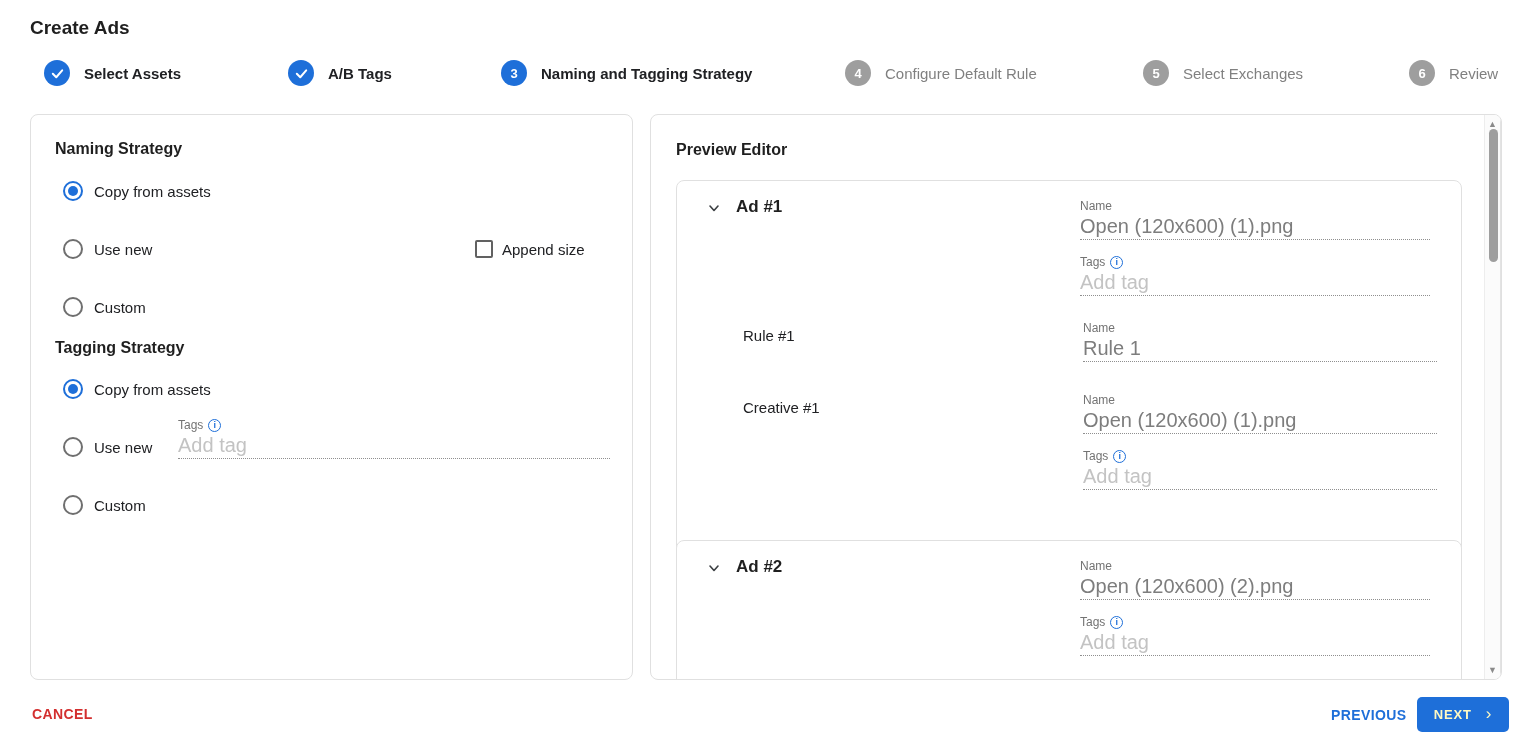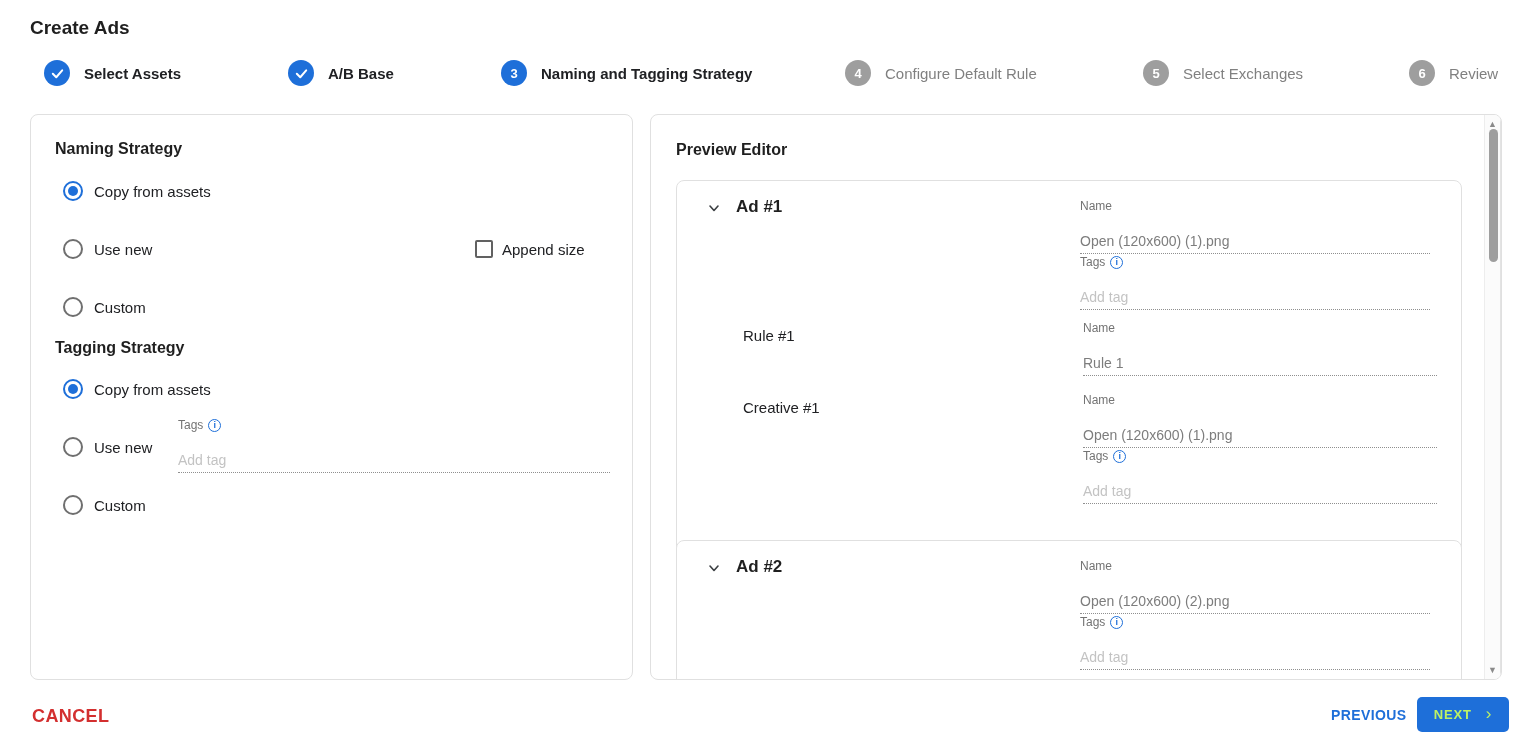--- a/index.html
+++ b/index.html
@@ -33,42 +33,42 @@
   .radio { width:20px; height:20px; border-radius:50%; border:2px solid #6f6f6f; position:relative; flex:0 0 20px; background:#fff; }
   .radio.checked { border-color:#1e6fd9; }
   .radio.checked::after { content:""; position:absolute; left:3px; top:3px; width:10px; height:10px; border-radius:50%; background:#1e6fd9; }
   .radio-label { font-size:15px; color:#202124; }
   .checkbox-row { position:absolute; display:flex; align-items:flex-end; gap:9px; cursor:pointer; }
   .checkbox { width:18px; height:18px; border:2px solid #616161; border-radius:2px; background:#fff; flex:0 0 18px; }
 
   
   .field { position:absolute; }
   .field-label { font-size:12px; color:#737373; line-height:14px; display:flex; align-items:center; gap:5px; }
-  .field input { display:block; width:100%; margin-top:17px; border:none; border-bottom:1px dotted #8f8f8f; background:transparent; font-family:"Liberation Sans",sans-serif; font-size:14px; height:24px; color:#7d7d7d; outline:none; padding:0 0 2px 0; }
+  .field input { display:block; width:100%; margin-top:3px; border:none; border-bottom:1px dotted #8f8f8f; background:transparent; font-family:"Liberation Sans",sans-serif; font-size:20px; height:24px; color:#7d7d7d; outline:none; padding:0 0 2px 0; }
   .field input::placeholder { color:#c3c3c3; }
   .info-icon { width:13px; height:13px; border-radius:50%; border:1px solid #1e6fd9; color:#1e6fd9; font-size:9px; font-weight:700; line-height:11px; text-align:center; display:inline-block; cursor:pointer; }
   .info-icon::after { content:"i"; }
 
   
   .ad-card { position:absolute; left:25px; width:786px; background:#fff; border:1px solid #e0e0e0; border-radius:8px; }
   .chevron-btn { position:absolute; left:26px; top:16px; width:22px; height:22px; display:flex; align-items:center; justify-content:center; cursor:pointer; background:transparent; border:none; }
   .ad-title { position:absolute; left:59px; top:16px; font-size:17px; font-weight:700; color:#1f1f1f; }
   .row-title { position:absolute; left:66px; font-size:15px; color:#202124; }
 
   
   .vscroll { position:absolute; top:0; right:0; bottom:0; width:17px; background:#fbfbfb; border-left:1px solid #ededed; border-right:1px solid #e3e3e3; }
   .vscroll .arrow { position:absolute; left:0; width:100%; text-align:center; font-size:9px; color:#8a8a8a; cursor:pointer; line-height:14px; }
   .vscroll .arrow.up { top:2px; }
   .vscroll .arrow.down { bottom:2px; }
   .vscroll .thumb { position:absolute; left:4px; width:9px; top:14px; height:133px; background:#9e9e9e; border-radius:5px; cursor:pointer; }
 
   
-  .cancel-btn { position:absolute; left:32px; top:706px; font-size:18px; font-weight:700; letter-spacing:.4px; color:#d32f2f; background:none; border:none; cursor:pointer; font-family:"Liberation Sans",sans-serif; }
+  .cancel-btn { position:absolute; left:32px; top:706px; font-size:14px; font-weight:700; letter-spacing:.4px; color:#d32f2f; background:none; border:none; cursor:pointer; font-family:"Liberation Sans",sans-serif; }
   .previous-btn { position:absolute; left:1331px; top:707px; font-size:14px; font-weight:700; letter-spacing:.4px; color:#1e6fd9; background:none; border:none; cursor:pointer; font-family:"Liberation Sans",sans-serif; }
-  .next-btn { position:absolute; left:1417px; top:697px; width:92px; height:35px; background:#1e6fd9; color:#bef264; border:none; border-radius:5px; font-size:13px; font-weight:700; letter-spacing:.8px; display:flex; align-items:center; justify-content:center; gap:14px; cursor:pointer; font-family:"Liberation Sans",sans-serif; }
+  .next-btn { position:absolute; left:1417px; top:697px; width:92px; height:35px; background:#1e6fd9; color:#fef9c3; border:none; border-radius:5px; font-size:13px; font-weight:700; letter-spacing:.8px; display:flex; align-items:center; justify-content:center; gap:14px; cursor:pointer; font-family:"Liberation Sans",sans-serif; }
   .next-chevron { font-size:17px; line-height:12px; font-weight:400; position:relative; top:-1px; }
 </style>
 </head>
 <body>
 
 <div class="page">
 
   <h1 class="app-title">Create Ads</h1>
 
   <div>
@@ -79,21 +79,21 @@
           </svg>
       </span>
       <span class="step-label">Select Assets</span>
     </div>
     <div class="step completed" style="left:288px">
       <span class="step-icon completed">
         <svg viewBox="0 0 24 24" fill="none">
             <polyline points="4.5,12.5 10,18 19.5,7" stroke="#ffffff" stroke-width="3.2" stroke-linecap="round" stroke-linejoin="round"></polyline>
           </svg>
       </span>
-      <span class="step-label">A/B Base</span>
+      <span class="step-label">A/B Tags</span>
     </div>
     <div class="step active" style="left:501px">
       <span class="step-icon active">
           <span class="num">3</span>
         </span>
       <span class="step-label">Naming and Tagging Strategy</span>
     </div>
     <div class="step upcoming" style="left:845px">
       <span class="step-icon upcoming">
           <span class="num">4</span>

